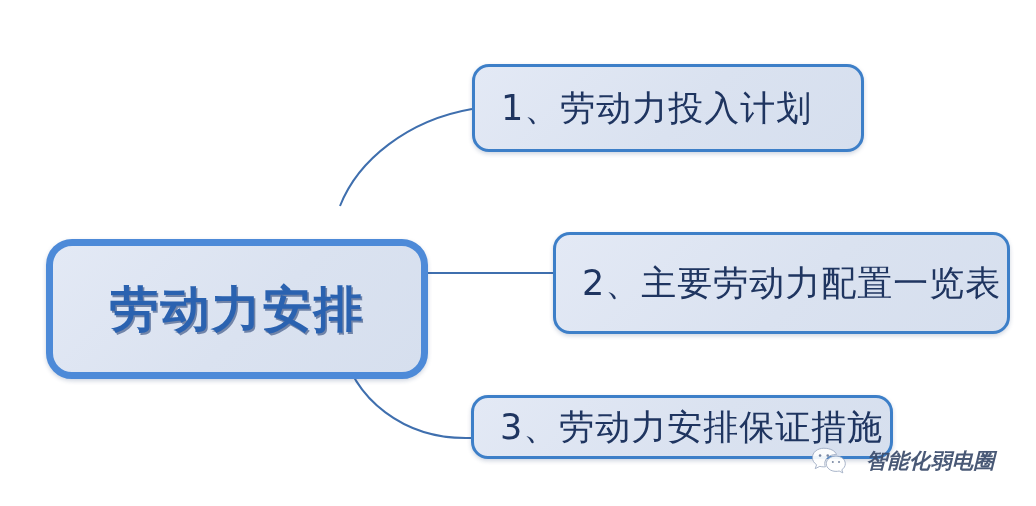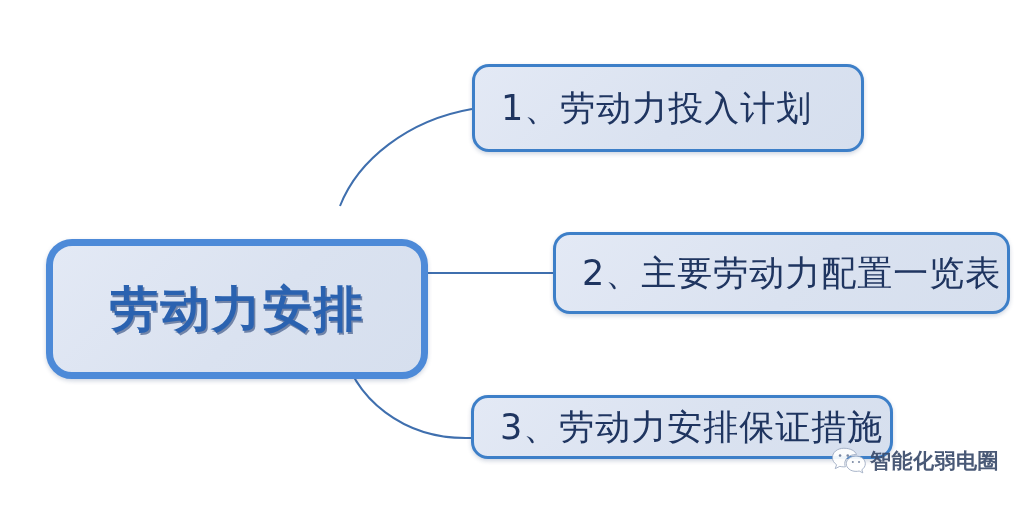--- a/index.html
+++ b/index.html
@@ -84,40 +84,41 @@
   #node-1 {
     left: 472px;
     top: 64px;
     width: 392px;
     height: 88px;
   }
   #node-2 {
     left: 553px;
     top: 232px;
     width: 457px;
-    height: 82px;
+    height: 102px;
   }
   #node-3 {
     left: 471px;
     top: 395px;
     width: 422px;
     height: 64px;
   }
 
   
   #watermark {
     position: absolute;
     z-index: 3;
-    left: 832px;
+    left: 812px;
     top: 446px;
     display: flex;
     align-items: center;
-    gap: 4px;
+    gap: 20px;
     opacity: 0.92;
     pointer-events: none;
+    font-style: italic;
   }
   #watermark .wm-text {
     font-family: "DejaVu Sans", "Liberation Sans", sans-serif;
     font-size: 21px;
     font-weight: 600;
     color: #3a4b6b;
     white-space: nowrap;
     letter-spacing: 0.5px;
   }
   #watermark .wm-logo {

